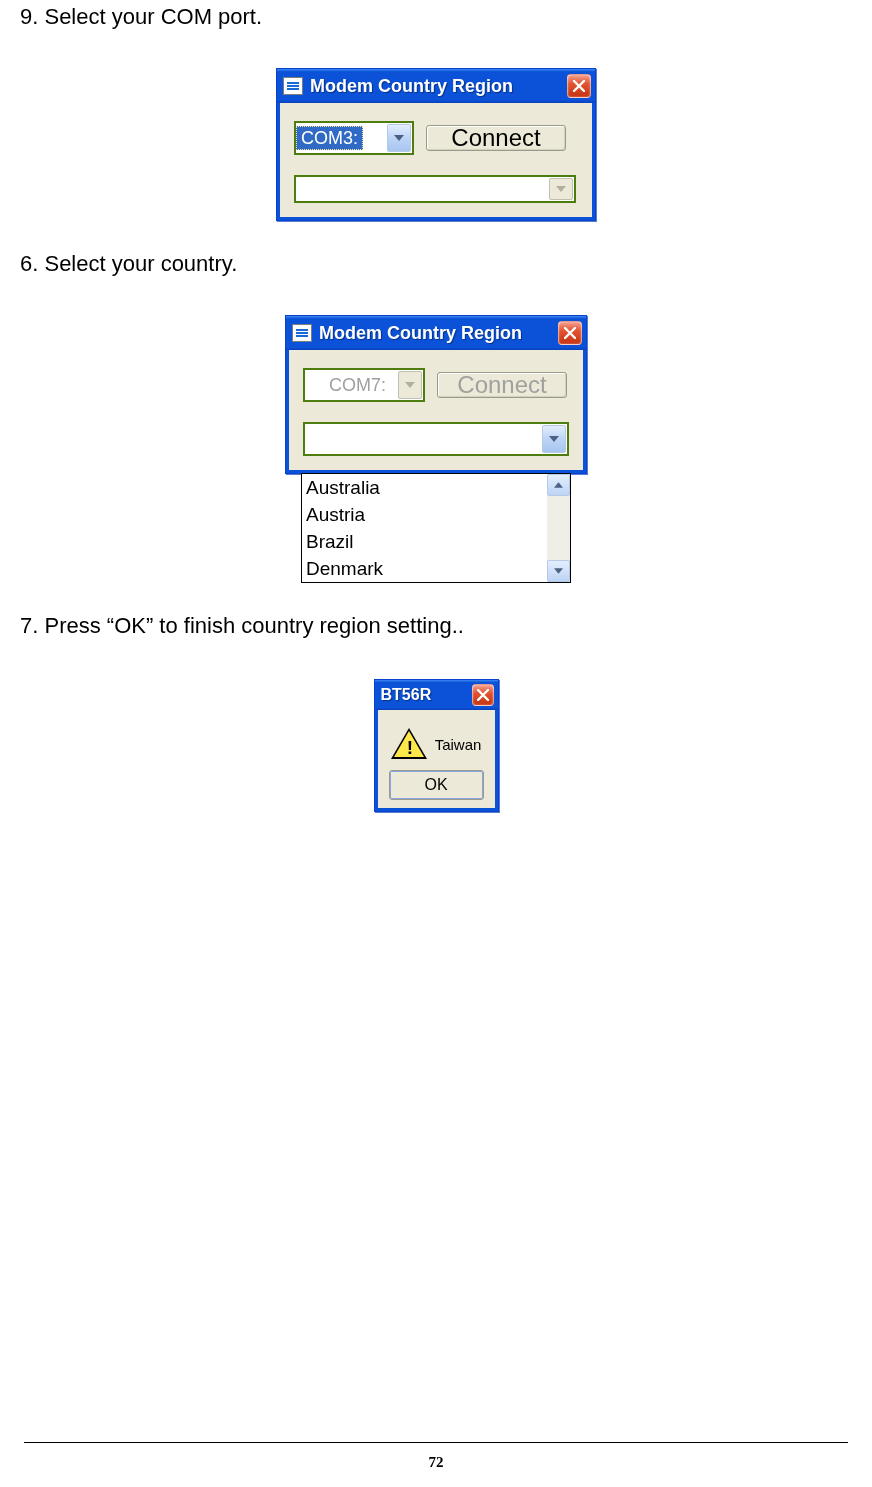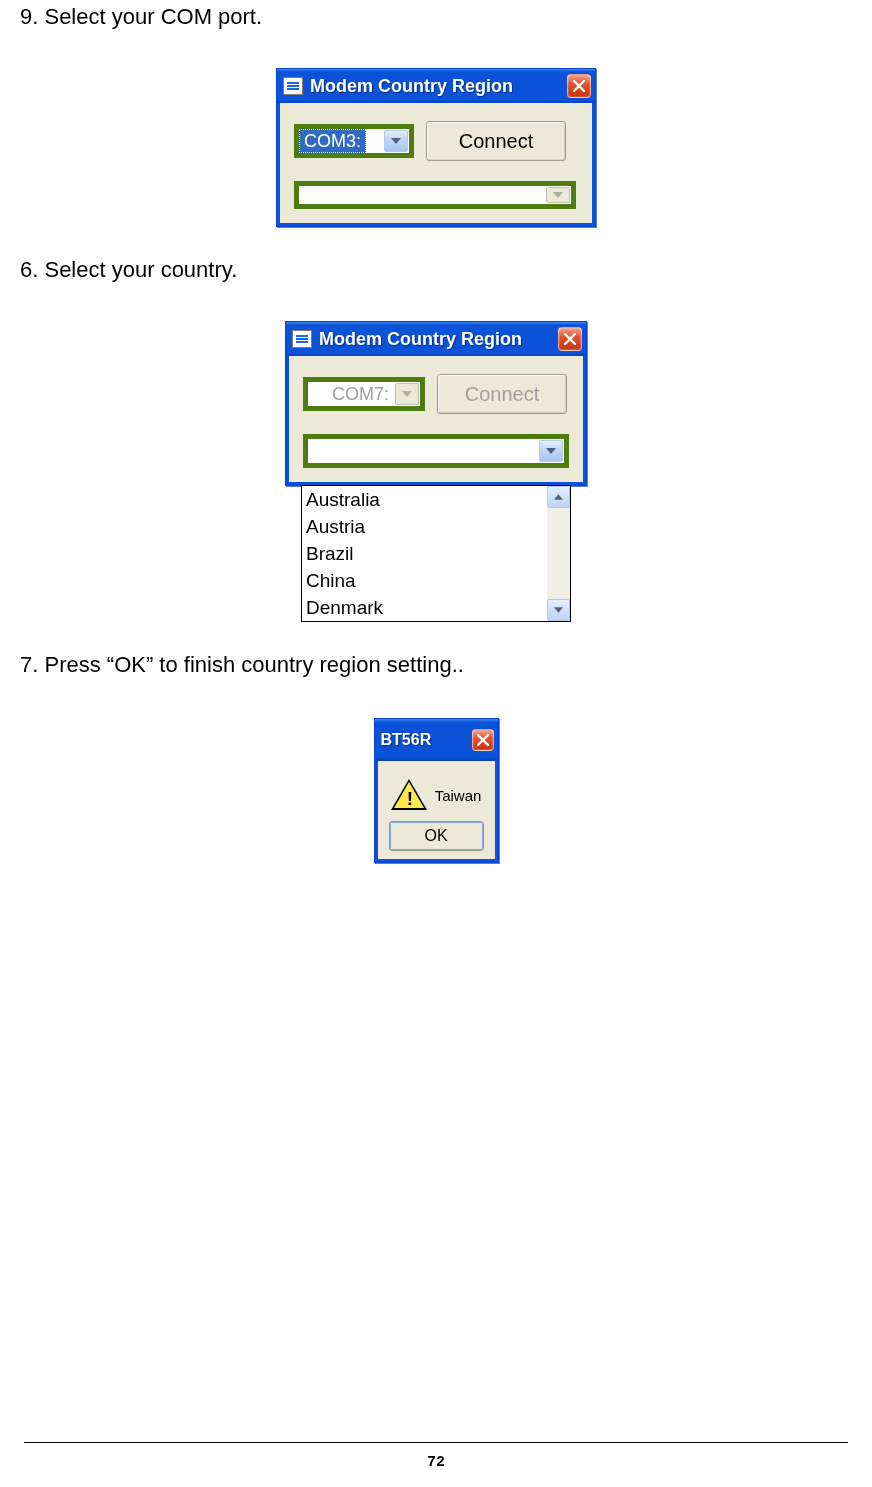--- a/index.html
+++ b/index.html
@@ -36,21 +36,21 @@
     .win3 { width: 125px; }
 
     .titlebar {
       height: 34px;
       background: linear-gradient(to bottom, #3b8af2 0%, #0b52d9 8%, #0b52d9 92%, #0841b8 100%);
       display: flex;
       align-items: center;
       padding: 0 4px 0 6px;
       position: relative;
     }
-    .titlebar.short { height: 42px; }
+    .titlebar.short { height: 30px; }
     .sys-icon {
       width: 20px; height: 18px;
       background: #ffffff;
       border: 1px solid #7d7d7d;
       position: relative;
       margin-right: 7px;
       display: flex; align-items: center; justify-content: center;
     }
     .sys-icon::after {
       content: '';
@@ -90,21 +90,21 @@
       display: flex;
       align-items: center;
       gap: 12px;
       margin-bottom: 20px;
     }
     .row:last-child { margin-bottom: 0; }
 
     .combo {
       height: 34px;
       background: #ffffff;
-      border: 5px solid #4d7c0f;
+      border: 2px solid #4d7c0f;
       display: flex;
       align-items: center;
       position: relative;
       overflow: hidden;
     }
     .combo.port1 { width: 120px; }
     .combo.port2 { width: 122px; }
     .combo.country2 { width: 270px; }
 
     .combo.full {
@@ -140,27 +140,27 @@
     }
     .combo .drop.plain {
       background: #ece9d8;
       border: 1px solid #c0c0b0;
     }
     .combo .drop svg { width: 10px; height: 6px; }
     .combo .drop.plain svg path { fill: #b0b0a0; }
     .combo.disabled .drop svg path { fill: #b0b0a0; }
 
     .btn {
-      height: 40px;
+      height: 26px;
       background: #ece9d8;
       border: 1px solid #9a9a88;
       border-radius: 3px;
       box-shadow: inset 1px 1px 0 #fff, inset -1px -1px 1px #d0d0c0;
       font-family: Tahoma, sans-serif;
-      font-size: 20px;
+      font-size: 24px;
       color: #000;
       display: flex; align-items: center; justify-content: center;
       padding: 0 16px;
     }
     .btn.connect1 { width: 140px; }
     .btn.connect2 { width: 130px; color: #a0a0a0; }
     .btn.ok { width: 95px; height: 30px; font-size: 16px; box-shadow: inset 0 0 0 1px #86a6e5, inset 1px 1px 0 #fff; }
 
     
     .dropdown-list {
@@ -224,21 +224,21 @@
     .footer-line {
       position: absolute;
       left: 24px; right: 24px; bottom: 44px;
       border-top: 1px solid #000;
     }
     .page-num {
       position: absolute;
       bottom: 16px; left: 0; right: 0;
       text-align: center;
       font-weight: bold;
-      font-family: Liberation Mono, monospace;
+      font-family: Liberation Serif, serif;
       font-size: 15px;
     }
 
     .chevron-down path { fill: #4d6185; }
   </style>
 </head>
 <body>
 
 <div class="page">
 
@@ -321,21 +321,20 @@
               </span>
             </div>
           </div>
         </div>
       </div>
       <div class="dropdown-list">
         <ul>
           <li>Australia</li>
           <li>Austria</li>
           <li>Brazil</li>
-          <li>China</li>
           <li>Denmark</li>
         </ul>
         <div class="scrollbar">
           <div class="sb-btn">
             <svg viewBox="0 0 10 6">
                 <path d="M0 6 L5 0 L10 6 Z" fill="#4d6185"></path>
               </svg>
           </div>
           <div class="sb-track"></div>
           <div class="sb-btn">

